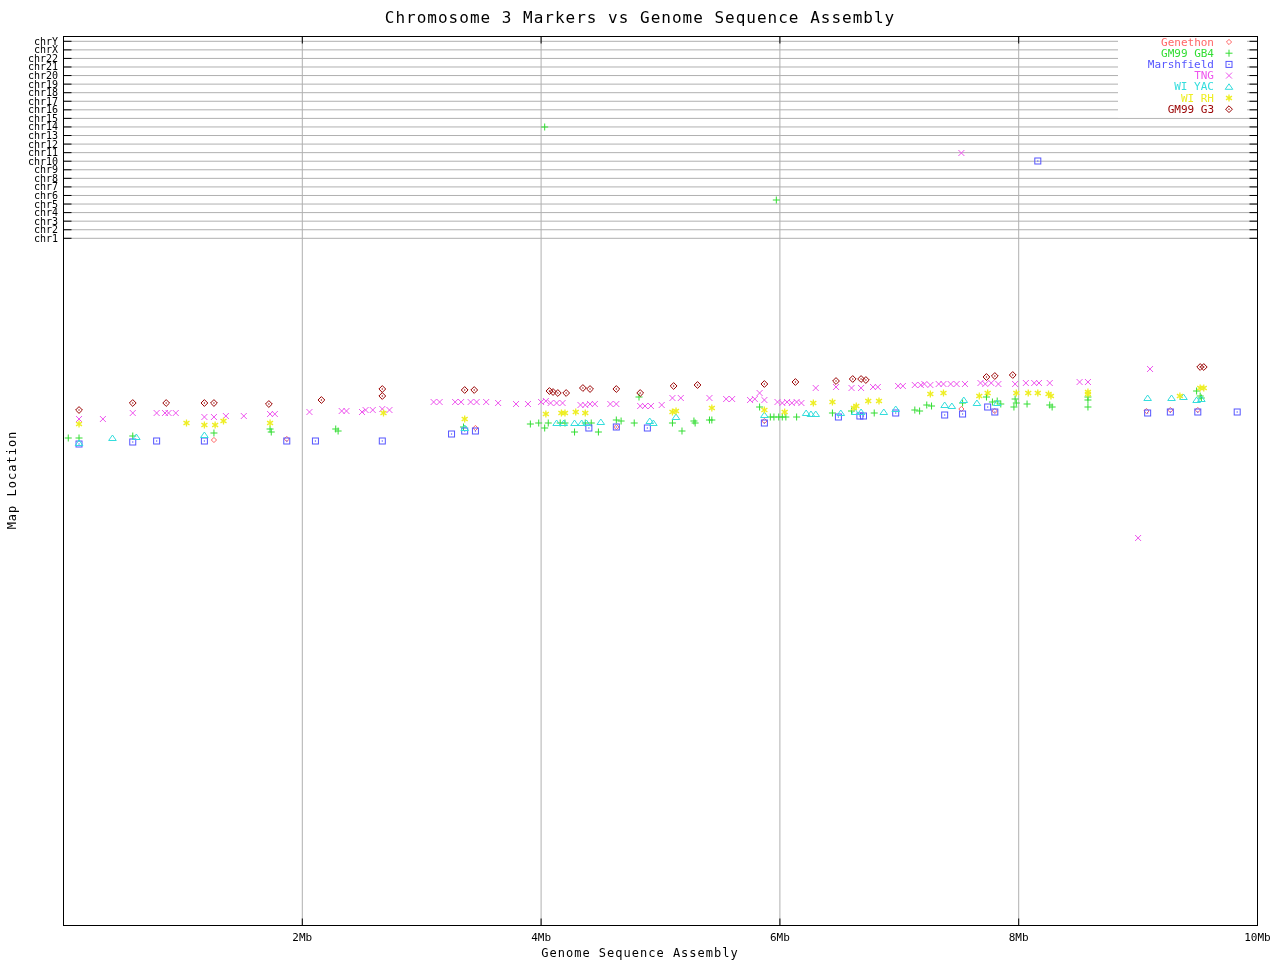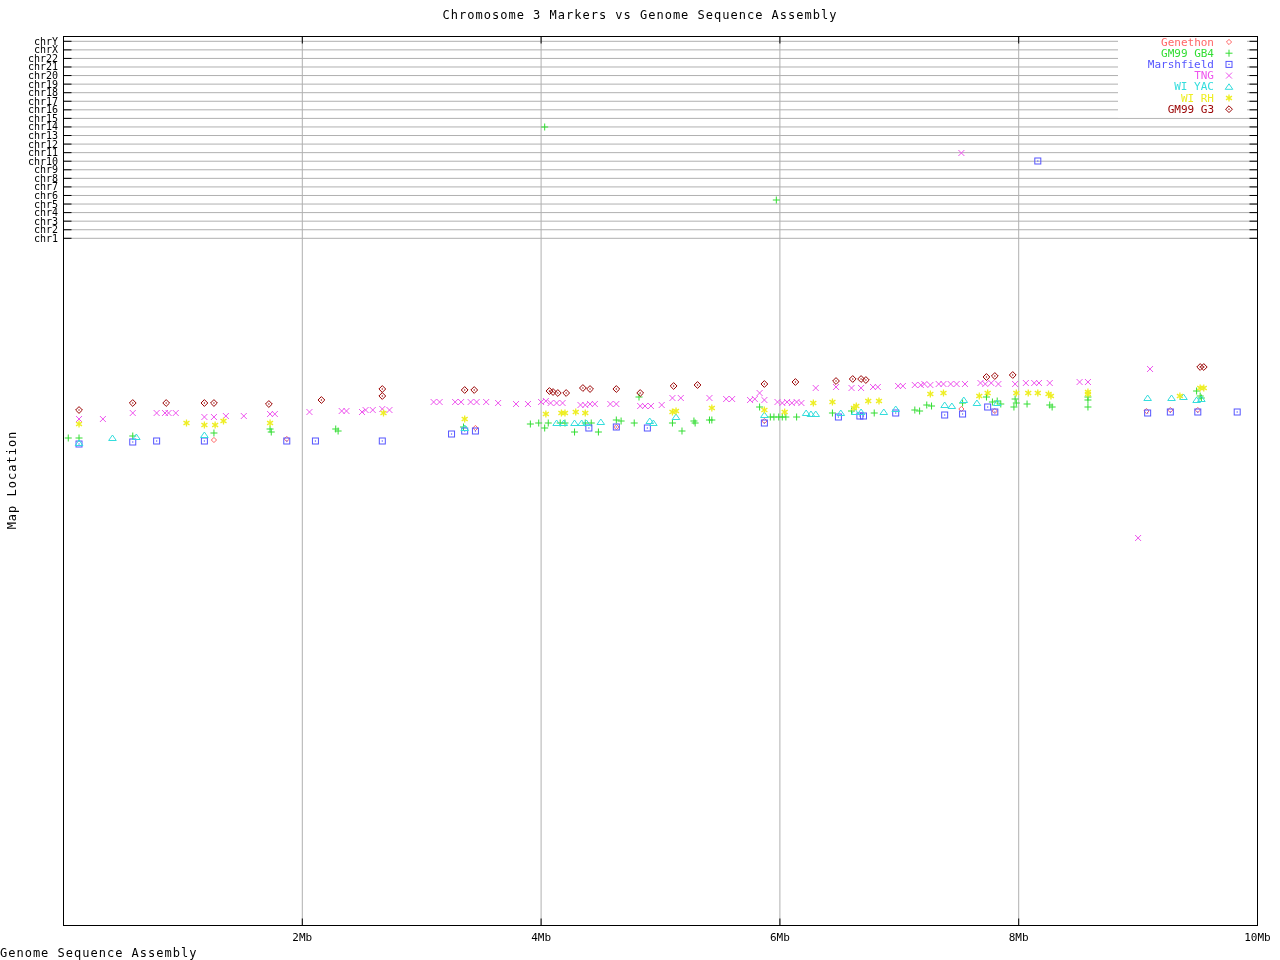--- a/index.html
+++ b/index.html
@@ -1,20 +1,20 @@
 <!DOCTYPE html>
 <html><head>
 <meta charset="utf-8">
 <style>
   html,body{margin:0;padding:0;background:#fff;}
   body{width:1280px;height:960px;position:relative;overflow:hidden;
        font-family:"DejaVu Sans Mono",monospace;color:#000;}
   .abs{position:absolute;}
-  #title{top:8px;left:0;width:1280px;text-align:center;font-size:12px;letter-spacing:1px;}
-  #xlabel{top:946px;left:0;width:1280px;font-size:12px;letter-spacing:1px;}
+  #title{top:8px;left:0;width:1280px;text-align:center;font-size:16px;letter-spacing:1px;}
+  #xlabel{top:946px;left:0;width:1280px;text-align:center;font-size:12px;letter-spacing:1px;}
   #ylabel{left:-77px;top:472px;width:180px;height:16px;text-align:center;font-size:12px;
           letter-spacing:1px;transform:rotate(-90deg);}
   svg text{font-family:"DejaVu Sans Mono",monospace;}
 </style>
 </head>
 <body>
 
 <div id="title" class="abs">Chromosome 3 Markers vs Genome Sequence Assembly</div>
 <div id="ylabel" class="abs">Map Location</div>
 <div id="xlabel" class="abs">Genome Sequence Assembly</div>

